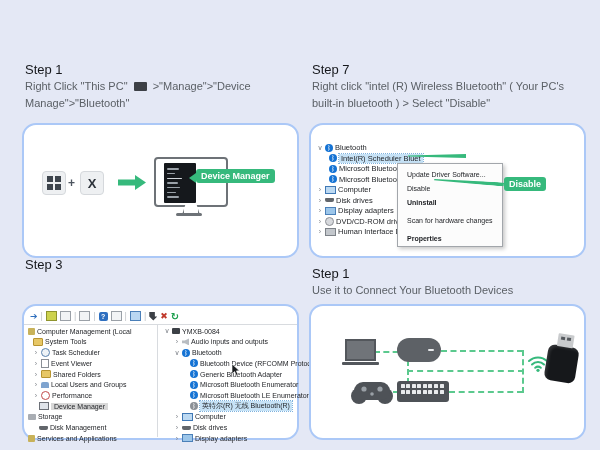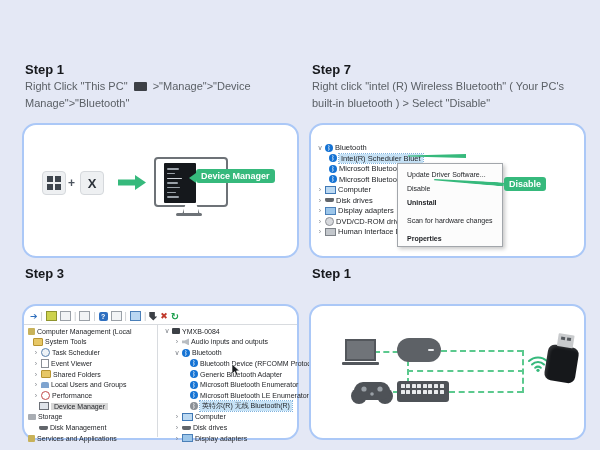--- a/index.html
+++ b/index.html
@@ -1,20 +1,20 @@
 <!DOCTYPE html>
 <html><head>
 <meta charset="utf-8">
 <style>
   html,body{margin:0;padding:0}
   #app{position:relative;width:600px;height:450px;background:#e4e8f5;overflow:hidden;
        font-family:"Liberation Sans",sans-serif;color:#16181c}
   .title{position:absolute;top:20px;left:0;width:600px;text-align:center;
          font-size:20.5px;font-weight:700;letter-spacing:.2px;color:#101217}
-  .step-h{position:absolute;font-size:13px;font-weight:700;color:#16181c}
+  .step-h{position:absolute;font-size:13px;font-weight:400;color:#16181c}
   .step-d{position:absolute;font-size:11px;line-height:1.55;color:#5b6066}
   .panel{position:absolute;width:273px;background:#fff;border:2px solid #abc8f7;border-radius:14px}
   .p-tall{height:131px}
 
   
   .trow{position:absolute;display:flex;align-items:center;gap:2px;white-space:nowrap;
         font-size:7.5px;color:#24262a;height:9px}
   .trow .chev{font-size:7px;color:#7a7f86;width:6px;text-align:center;flex:0 0 auto}
   .lbl{display:inline-block}
   .sel-blue{background:#c6e2f6;outline:1px dotted #7fb2dd;padding:0 2px}
@@ -210,21 +210,21 @@
       <div class="mitem">Scan for hardware changes</div>
       <div class="msep"></div>
       <div class="mitem b">Properties</div>
     </div>
 
     <div class="cline" style="left:97px;top:29px;width:58px;height:4px"></div>
     <div class="cline" style="left:123px;top:55px;width:70px;height:4px;transform:rotate(4deg)"></div>
     <div class="badge" style="left:193px;top:52px">Disable</div>
   </div>
 
-  <div class="step-h" style="left:25px;top:266px">Step 3</div>
+  <div class="step-h" style="left:25px;top:257px">Step 3</div>
 
   <div class="panel" style="left:22px;top:304px;height:132px">
 
     <div class="tbar">
       <span class="tb-arrow">➔</span>
       <span class="tsep">|</span>
       <span class="tb-box olive"></span>
       <span class="tb-box"></span>
       <span class="tsep">|</span>
       <span class="tb-box"></span>
@@ -341,20 +341,21 @@
       <span class="mi mi-gpu"></span>
       <span class="lbl">Display adapters</span>
     </div>
 
     <svg class="cursor-svg" style="left:208px;top:58px" width="9" height="12" viewBox="0 0 9 12">
       <polygon points="0,0 0,10 2.6,7.6 4.2,11.4 6,10.6 4.4,6.9 7.4,6.7" fill="#1b1d20" stroke="#fff" stroke-width="0.6"></polygon>
     </svg>
   </div>
 
   <div class="step-h" style="left:312px;top:266px">Step 1</div>
+  <div class="step-d" style="left:312px;top:282px;width:272px">Use it to Connect Your Bluetooth Devices</div>
 
   <div class="panel" style="left:309px;top:304px;height:132px">
 
     <div class="dash-h" style="left:63px;top:45px;width:34px"></div>
     <div class="dash-v" style="left:96px;top:45px;height:42px"></div>
     <div class="dash-h" style="left:82px;top:85px;width:15px"></div>
     <div class="dash-h" style="left:96px;top:64px;width:117px"></div>
     <div class="dash-h" style="left:130px;top:44px;width:82px"></div>
     <div class="dash-v" style="left:211px;top:44px;height:43px"></div>
     <div class="dash-h" style="left:138px;top:85px;width:74px"></div>

